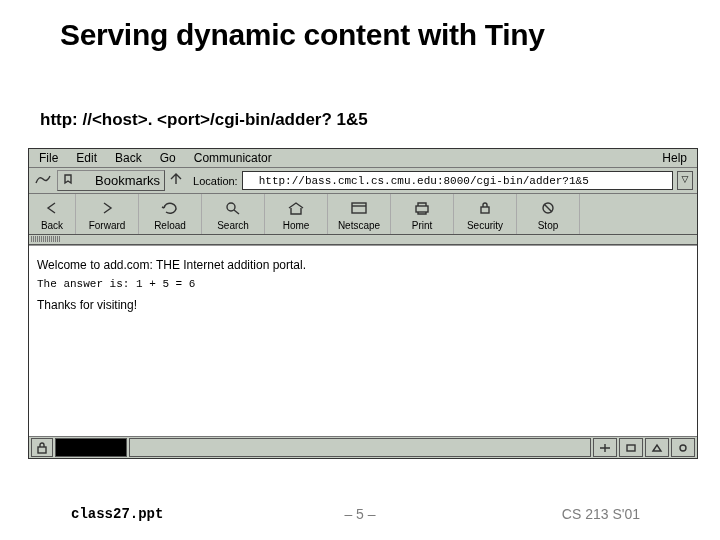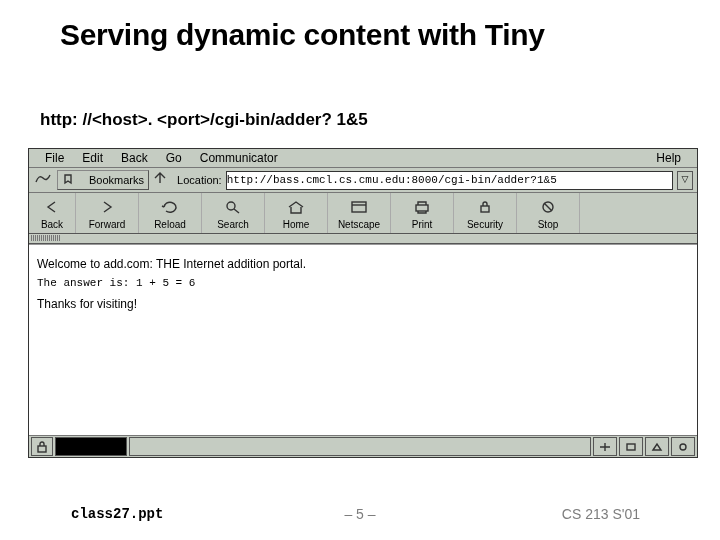--- a/index.html
+++ b/index.html
@@ -1,27 +1,27 @@
 <!DOCTYPE html>
 <html><head>
 <meta charset="utf-8">
 <style>
   html,body{margin:0;padding:0;width:720px;height:540px;background:#fff;font-family:Arial,Helvetica,sans-serif;overflow:hidden}
   .slide{position:relative;width:720px;height:540px}
   .title{position:absolute;left:60px;top:18px;font-size:30px;font-weight:bold;color:#000;letter-spacing:-0.3px}
   .url-example{position:absolute;left:40px;top:110px;font-size:17px;font-weight:bold;color:#000}
   
   .browser{position:absolute;left:28px;top:148px;width:668px;border:1px solid #333;background:#c9cfc5}
-  .menubar{display:flex;justify-content:space-between;align-items:center;background:#c5ccc2;border-bottom:1px solid #777;font-size:12px;padding:2px 16px}
+  .menubar{display:flex;justify-content:space-between;align-items:center;background:#c5ccc2;border-bottom:1px solid #777;font-size:12px;padding:2px 10px}
   .menubar-left{display:flex;gap:18px}
   .menu-item{color:#000}
   .locbar{display:flex;align-items:center;background:#c5ccc2;border-bottom:1px solid #777;padding:2px 4px;gap:4px}
-  .bookmarks{display:flex;align-items:center;gap:15px;font-size:11px;padding:2px 4px;border:1px solid #888;border-right-color:#555;border-bottom-color:#555;background:#c5ccc2}
+  .bookmarks{display:flex;align-items:center;gap:21px;font-size:13px;padding:2px 4px;border:1px solid #888;border-right-color:#555;border-bottom-color:#555;background:#c5ccc2}
   .loc-label{font-size:11px;margin-left:6px;margin-right:0}
-  .locfield{flex:1;background:#fff;border:1px solid #333;font-family:'Courier New',monospace;font-size:11px;padding:1px 0;height:15px}
+  .locfield{flex:1;background:#fff;border:1px solid #333;font-family:'Courier New',monospace;font-size:11px;padding:1px 16px;height:15px}
   .dropbtn{width:14px;height:17px;border:1px solid #555;background:#c5ccc2;font-size:9px;text-align:center;line-height:15px}
   .toolbar{display:flex;background:#c5ccc2;border-bottom:1px solid #555;padding:0}
   .tool{flex:0 0 auto;width:62px;text-align:center;font-size:10px;padding:2px 0 3px;border-right:1px solid #aaa}
   .tool:first-child{width:46px}
   .tool .icon{height:24px;display:flex;align-items:center;justify-content:center}
   .tool svg{display:block}
   .grip{height:8px;background:#c5ccc2;border-bottom:1px solid #555}
   .grip-inner{width:30px;height:6px;margin-left:2px;margin-top:1px;background:repeating-linear-gradient(90deg,#777 0 1px,#c5ccc2 1px 2px)}
   .content{background:#fff;height:178px;padding:6px 8px;font-size:12px;line-height:1.2;color:#000;border-top:1px solid #999}
   .content p{margin:6px 0}

